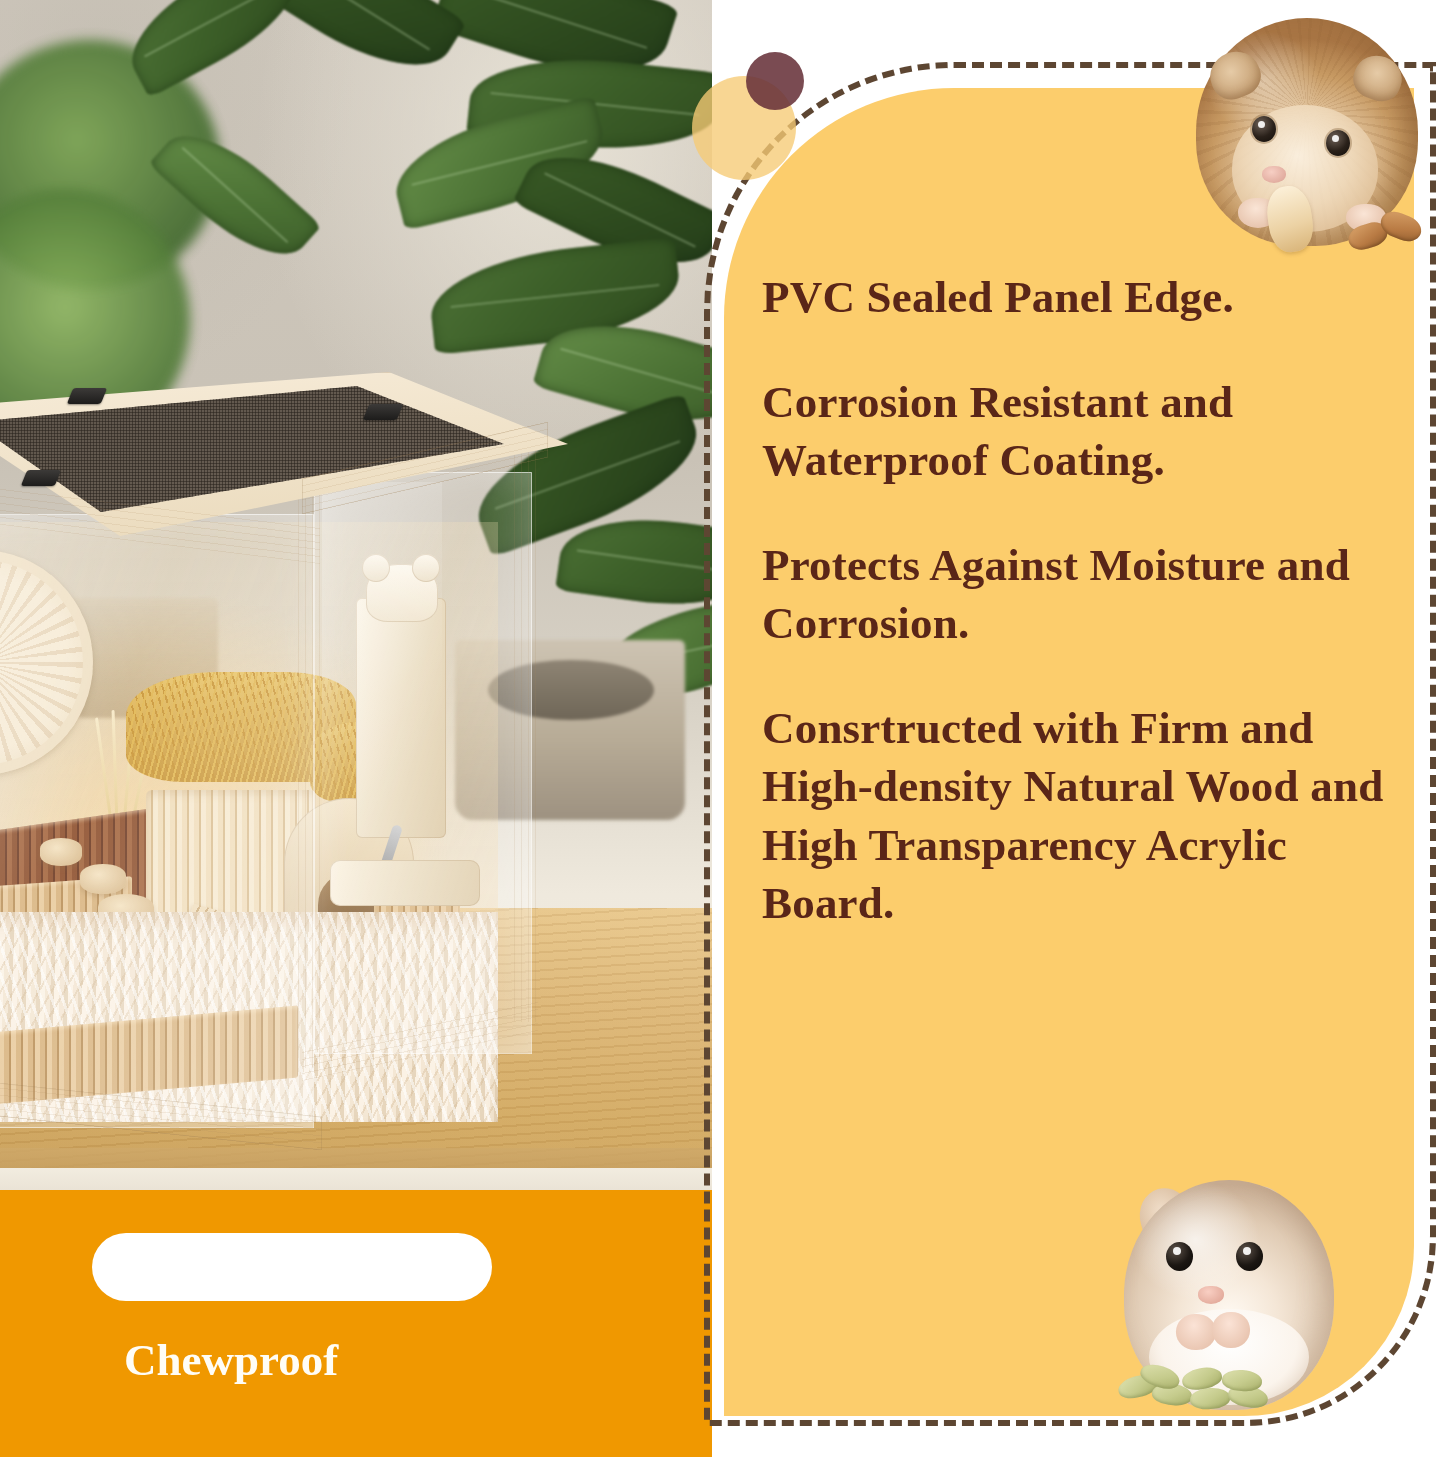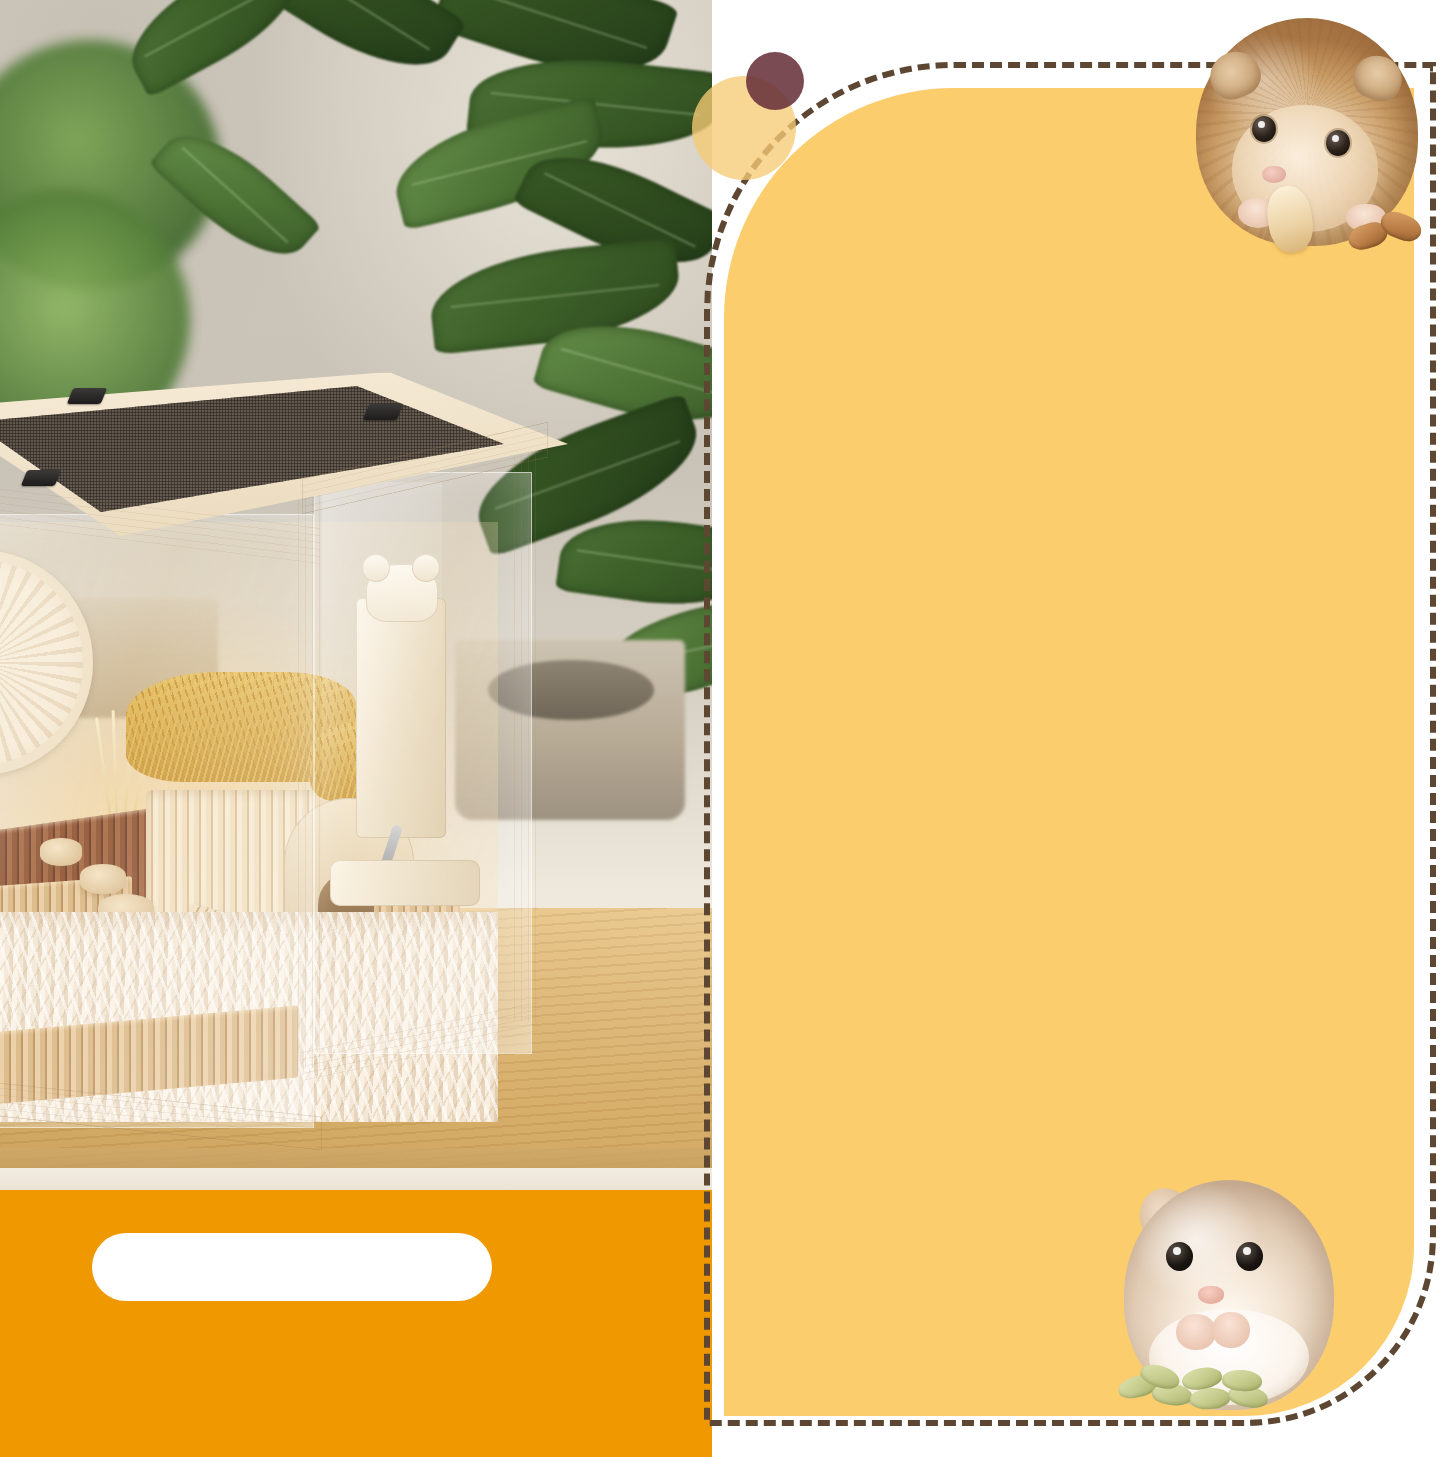--- a/index.html
+++ b/index.html
@@ -678,23 +678,30 @@
       <div class="wood grain-h" style="position:absolute;left:360px;top:78px;width:246px;height:36px;transform:skewY(-13deg);"></div>
     </div>
   </div>
 
 
   <div class="deco-circle-yellow"></div>
   <div class="deco-circle-maroon"></div>
 
   <div class="panel"></div>
 
+  <div class="panel-text">
+    <p class="feature">PVC Sealed Panel Edge.</p>
+    <p class="feature">Corrosion Resistant and Waterproof Coating.</p>
+    <p class="feature">Protects Against Moisture and Corrosion.</p>
+    <p class="feature">Consrtructed with Firm and High-density Natural Wood and High Transparency Acrylic Board.</p>
+  </div>
 
   <div class="banner"></div>
   <div class="banner-pill"></div>
+  <div class="banner-sub">Chewproof</div>
 
   <div class="panel-dash"></div>
   <div class="corner-notch"></div>
 
   <div class="hamster" id="hamster-top">
     <div class="h-body"></div>
     <div class="h-fur"></div>
     <div class="h-ear" style="left:14px;top:34px;width:50px;height:46px;transform:rotate(-22deg);"></div>
     <div class="h-ear" style="left:158px;top:38px;width:48px;height:44px;transform:rotate(20deg);"></div>
     <div class="h-face"></div>

